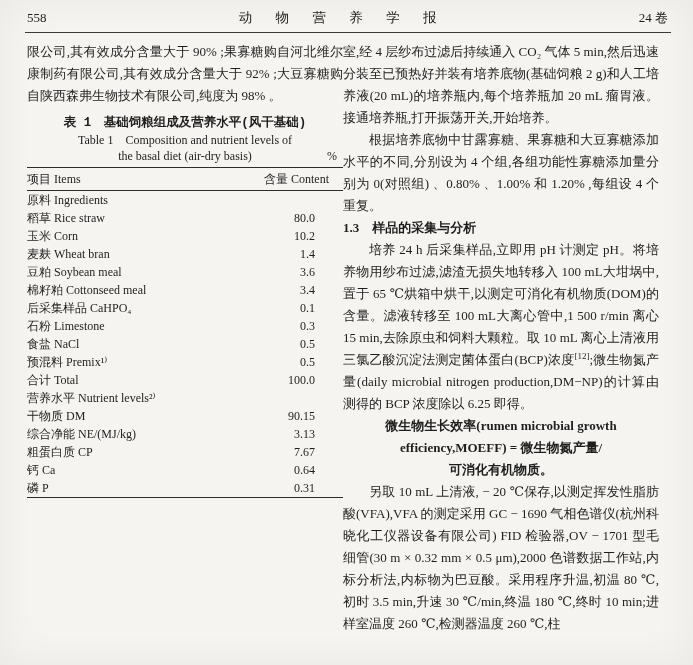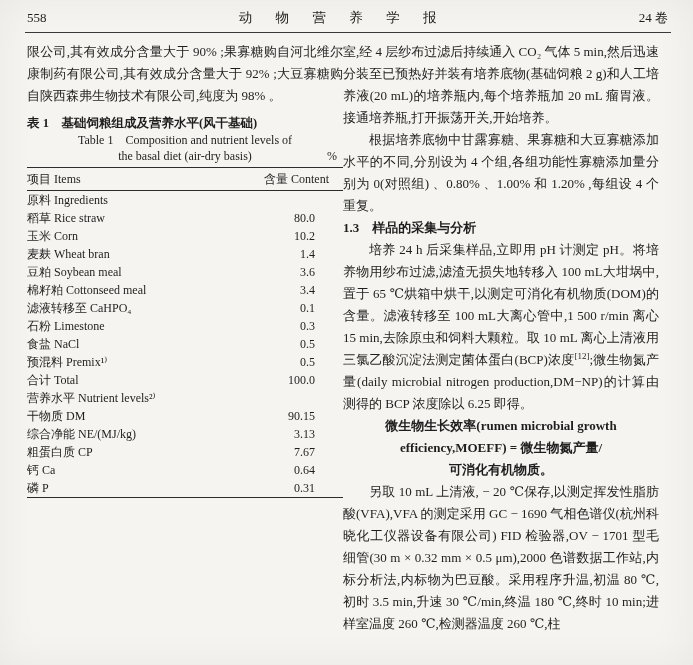--- a/index.html
+++ b/index.html
@@ -38,23 +38,25 @@
   .body-para {
     font-size: 13px;
     line-height: 22px;
     text-align: justify;
     text-justify: inter-character;
   }
   .indent { text-indent: 2em; }
   
   .table-block { margin-top: 8px; }
   .tbl-title-cn {
+    text-align: center;
     font-weight: bold;
     font-size: 12.5px;
     line-height: 17px;
+    font-family: Liberation Mono, monospace;
   }
   .tbl-title-en {
     text-align: center;
     font-size: 12px;
     line-height: 16px;
   }
   .tbl-title-en-wrap { position: relative; }
   .tbl-unit {
     position: absolute;
     right: 6px;
@@ -155,21 +157,21 @@
               </div>
               <div class="tbl-row">
                 <span>豆粕 Soybean meal</span>
                 <span class="row-value">3.6</span>
               </div>
               <div class="tbl-row">
                 <span>棉籽粕 Cottonseed meal</span>
                 <span class="row-value">3.4</span>
               </div>
               <div class="tbl-row">
-                <span>滤液转移至 CaHPO₄</span>
+                <span>后采集样品 CaHPO₄</span>
                 <span class="row-value">0.1</span>
               </div>
               <div class="tbl-row">
                 <span>石粉 Limestone</span>
                 <span class="row-value">0.3</span>
               </div>
               <div class="tbl-row">
                 <span>食盐 NaCl</span>
                 <span class="row-value">0.5</span>
               </div>

